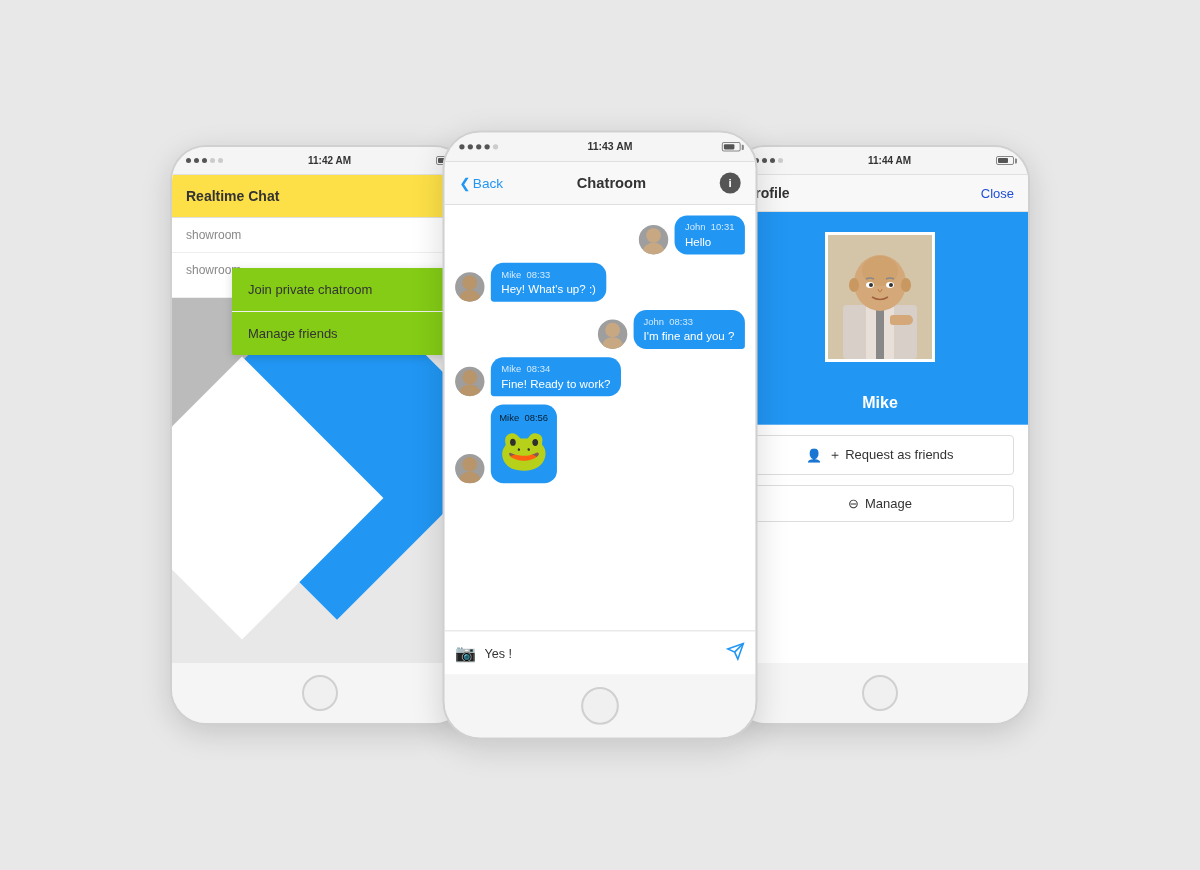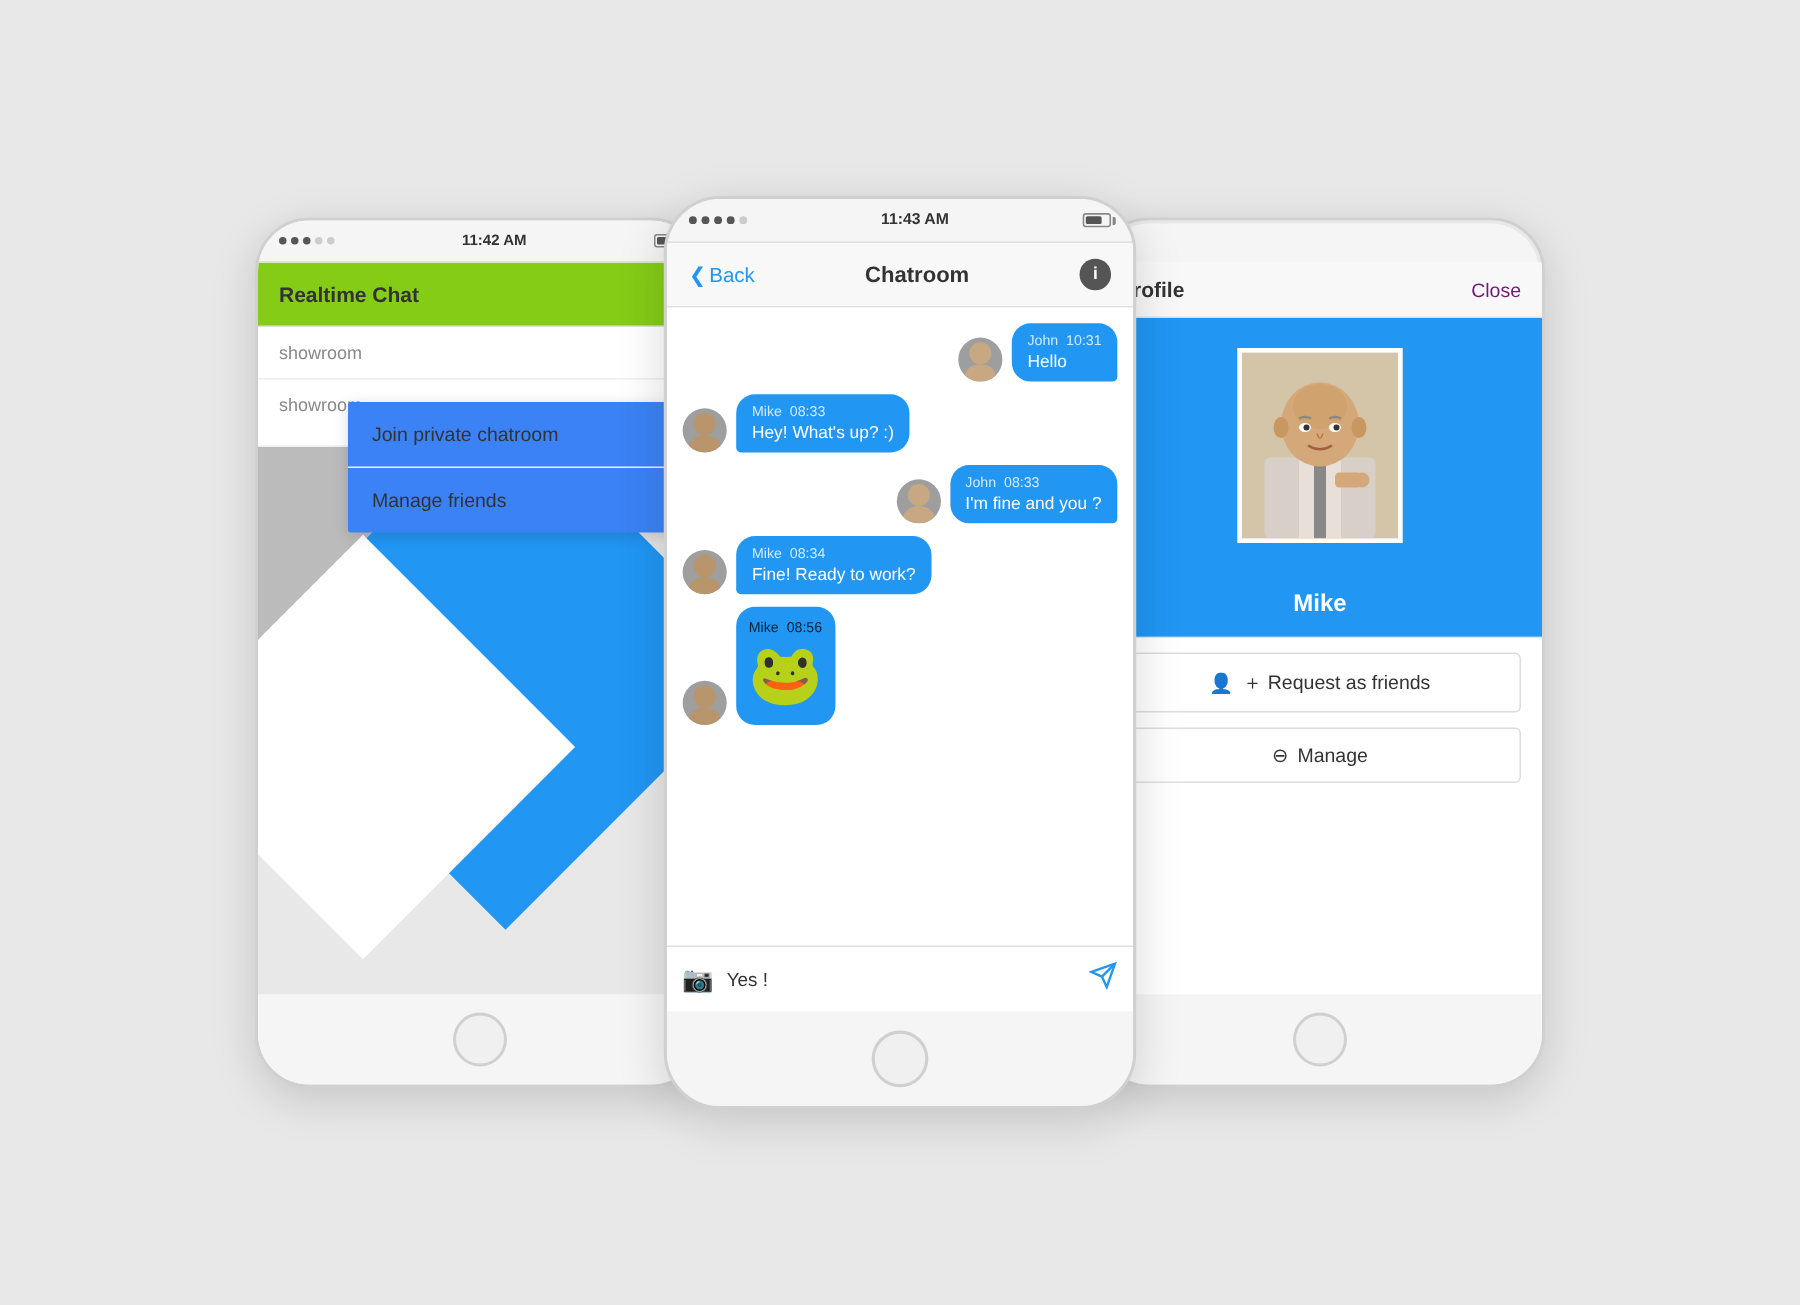--- a/index.html
+++ b/index.html
@@ -96,21 +96,21 @@
       display: flex; align-items: center; justify-content: center;
     }
     .home-button {
       width: 36px; height: 36px; border-radius: 50%;
       border: 2px solid #d0d0d0;
       background: #f0f0f0;
     }
 
     
     .chat-header {
-      background: #84cc16;
+      background: #fde047;
       border-bottom: 1px solid #e0e0e0;
       padding: 10px 14px;
       display: flex;
       align-items: center;
       justify-content: space-between;
     }
     .chat-header-title { font-size: 14px; font-weight: 600; color: #333; }
     .menu-dots { font-size: 18px; color: #555; cursor: pointer; }
 
     .chat-list-item {
@@ -120,21 +120,21 @@
       color: #888;
       background: white;
     }
 
     
     .dropdown-menu {
       position: absolute;
       top: 50px;
       right: 12px;
       left: 60px;
-      background: #3b82f6;
+      background: #84cc16;
       box-shadow: 0 2px 10px rgba(0,0,0,0.15);
       z-index: 10;
       border-radius: 2px;
     }
     .dropdown-item {
       padding: 14px 16px;
       font-size: 13px;
       color: #333;
       border-bottom: 1px solid #f0f0f0;
       cursor: pointer;
@@ -221,21 +221,21 @@
     
     .profile-header {
       background: #f8f8f8;
       border-bottom: 1px solid #e0e0e0;
       padding: 10px 14px;
       display: flex;
       align-items: center;
       justify-content: space-between;
     }
     .profile-title { font-size: 14px; font-weight: 600; color: #333; }
-    .close-btn { font-size: 13px; color: #701a75; cursor: pointer; }
+    .close-btn { font-size: 13px; color: #1d4ed8; cursor: pointer; }
 
     .profile-photo-area {
       background: #2196F3;
       padding: 20px;
       display: flex;
       justify-content: center;
       align-items: center;
     }
     .profile-photo {
       width: 110px; height: 130px;
@@ -472,20 +472,35 @@
           </svg>
         </span>
       </div>
     </div>
     <div class="phone-bottom">
       <div class="home-button"></div>
     </div>
   </div>
 
   <div class="phone">
+    <div class="phone-top">
+      <div class="phone-dots">
+        <div class="phone-dot active"></div>
+        <div class="phone-dot active"></div>
+        <div class="phone-dot active"></div>
+        <div class="phone-dot active"></div>
+        <div class="phone-dot"></div>
+      </div>
+      <span class="phone-time">11:44 AM</span>
+      <div class="phone-battery">
+        <div class="battery-icon">
+            <div class="battery-fill"></div>
+          </div>
+      </div>
+    </div>
     <div class="phone-screen">
       <div class="profile-header">
         <span class="profile-title">Profile</span>
         <span class="close-btn">Close</span>
       </div>
       <div class="profile-photo-area">
         <div class="profile-photo">
 
           <svg width="104" height="124" viewBox="0 0 104 124" xmlns="http://www.w3.org/2000/svg">
             <rect width="104" height="124" fill="#d4c4a8"></rect>

